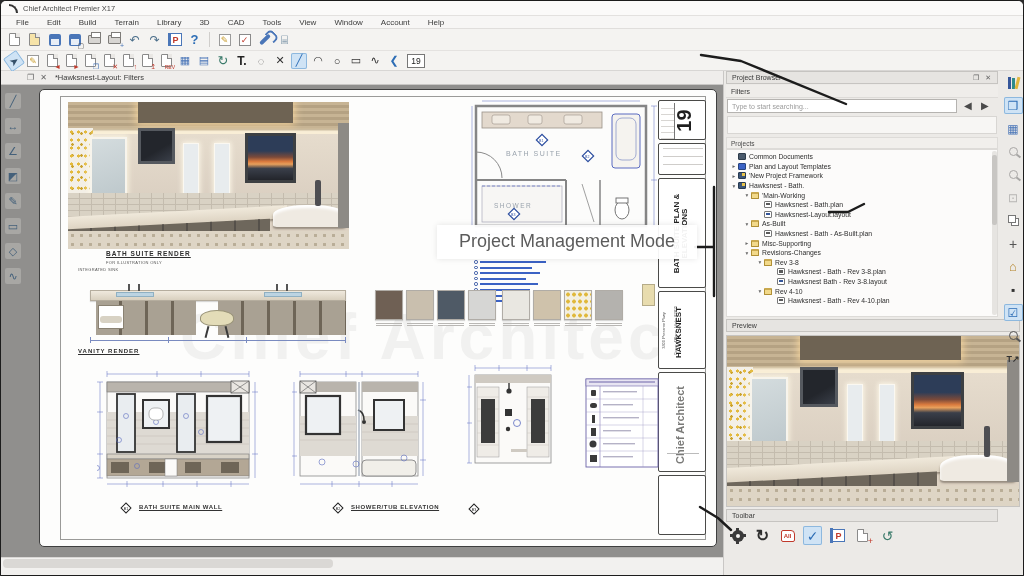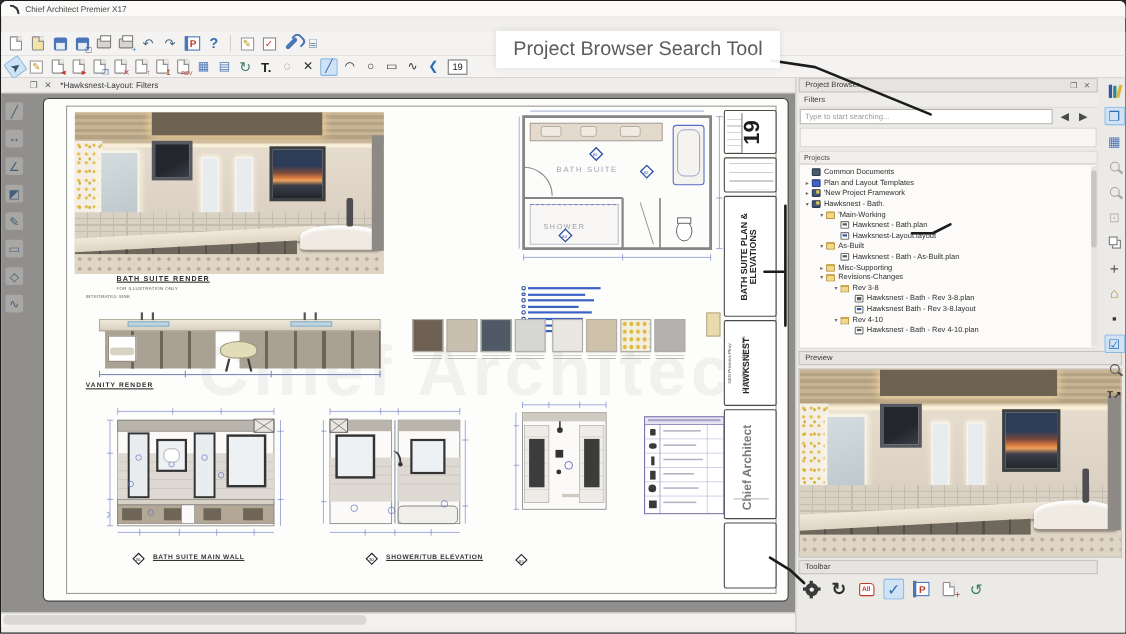--- a/index.html
+++ b/index.html
@@ -189,20 +189,34 @@
 </head>
 <body>
 
 <div id="app">
 
   <div id="titlebar">
     <span id="app-logo"></span>
     <span>Chief Architect Premier X17</span>
   </div>
 
+  <div id="menubar">
+      <span class="mitem">File</span>
+      <span class="mitem">Edit</span>
+      <span class="mitem">Build</span>
+      <span class="mitem">Terrain</span>
+      <span class="mitem">Library</span>
+      <span class="mitem">3D</span>
+      <span class="mitem">CAD</span>
+      <span class="mitem">Tools</span>
+      <span class="mitem">View</span>
+      <span class="mitem">Window</span>
+      <span class="mitem">Account</span>
+      <span class="mitem">Help</span>
+    </div>
 
   <div id="tb1" class="tbrow">
       <span class="ic">
         <span class="icp"></span>
       </span>
       <span class="ic">
         <span class="icp yellow"></span>
       </span>
       <span class="ic">
         <span class="icd"></span>
@@ -846,16 +860,16 @@
 
   <svg id="connectors">
     <g fill="none" stroke="#1c1c1c" stroke-width="2.4" stroke-linecap="round" stroke-linejoin="round">
       <path d="M700,54 L740,60 L845,103"></path>
       <path d="M828,211 L847,211 L863,203"></path>
       <path d="M694,246 L713,246 M713,186 L713,295"></path>
       <path d="M699,506 L717,517 L730,529"></path>
     </g>
   </svg>
 
-  <div class="callout" id="co-search">
-    <span>Project Browser Search Tool</span>
+  <div class="callout" id="co-pmm">
+    <span>Project Management Mode</span>
   </div>
 </div>
 
 </body></html>

